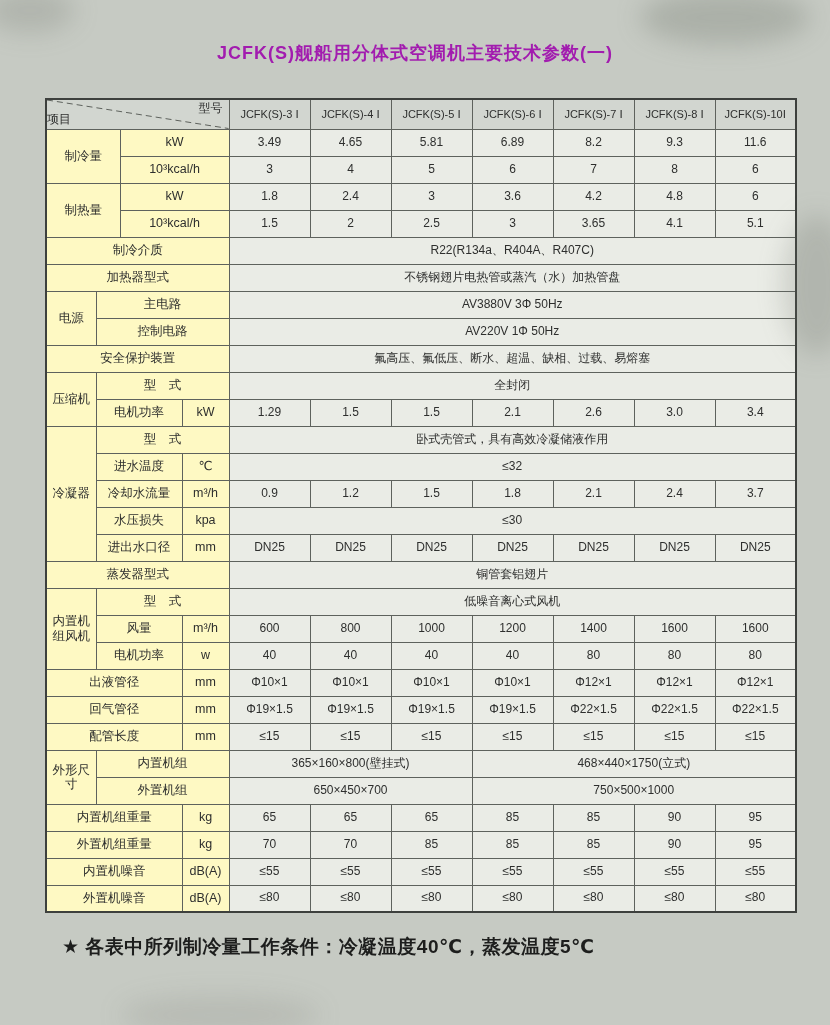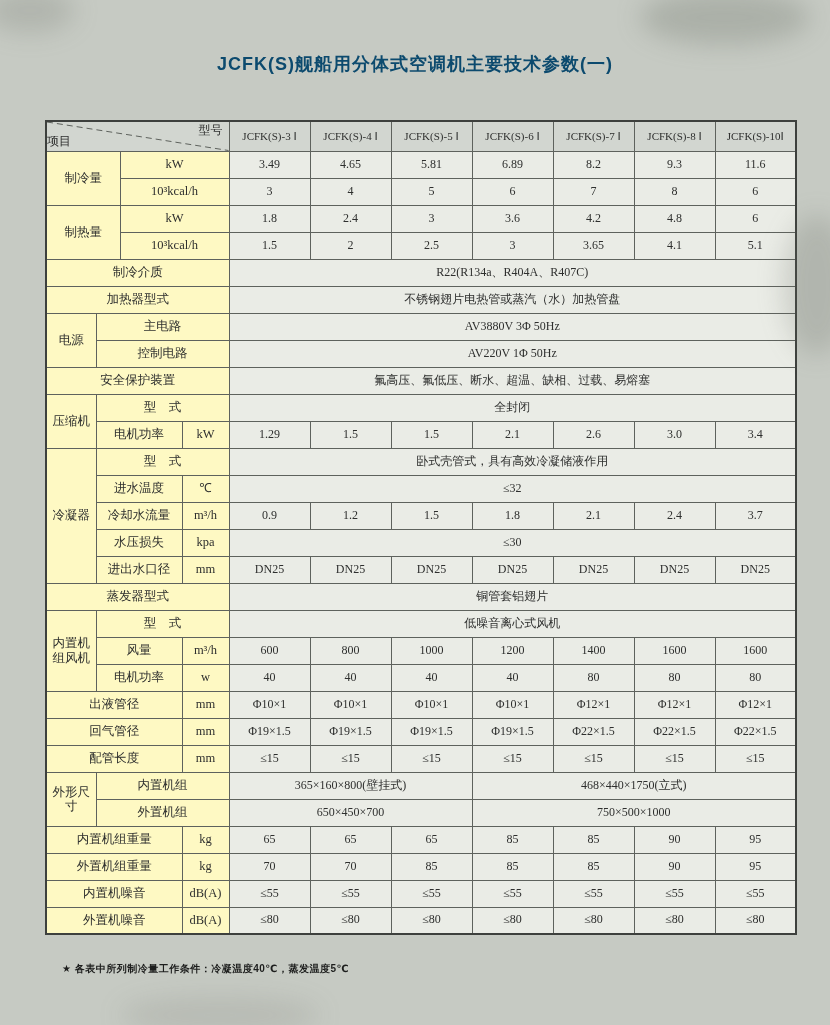--- a/index.html
+++ b/index.html
@@ -11,31 +11,30 @@
     position:relative; overflow:hidden;
     color:#2e2f2e;
   }
   .blob { position:absolute; border-radius:50%; filter:blur(12px); pointer-events:none; }
   .blob.b1 { left:640px; top:-10px; width:170px; height:55px; background:rgba(105,110,102,.28); }
   .blob.b2 { left:782px; top:215px; width:70px; height:140px; background:rgba(105,110,102,.22); }
   .blob.b3 { left:-15px; top:-12px; width:90px; height:45px; background:rgba(105,110,102,.22); }
   .blob.b4 { left:120px; top:995px; width:200px; height:40px; background:rgba(105,110,102,.15); }
 
   h1.title {
-    margin:16px; padding-top:36px; padding-bottom:28px;
+    margin:5px; padding-top:36px; padding-bottom:28px;
     text-align:center;
     font-size:18px; font-weight:bold;
-    color:#0c4a6e; letter-spacing:1px;
+    color:#a21caf; letter-spacing:1px;
   }
   table.spec {
     border-collapse:collapse; table-layout:fixed;
     margin-left:45px; width:750px;
     background:#eaece6;
     border:2px solid #3d403d;
-    font-family:Liberation Serif, serif;
   }
   th, td {
     border:1px solid #5e625d;
     text-align:center; vertical-align:middle;
     padding:0 2px; height:27px;
     font-size:12px; line-height:1.15;
     overflow:hidden;
   }
   th {
     font-weight:normal; font-size:11px;
@@ -45,21 +44,21 @@
   td.lab { background:#fef9c3; font-size:12.5px; }
   td.val { background:#eaece6; font-size:12px; }
   th.corner { position:relative; padding:0; }
   .diag { position:absolute; left:0; top:0; width:100%; height:100%; }
   .diag line { stroke:#5e625d; stroke-width:1; stroke-dasharray:6 4; vector-effect:non-scaling-stroke; }
   .c-model { position:absolute; top:2px; right:6px; font-size:12px; }
   .c-item  { position:absolute; bottom:2px; left:0; font-size:12px;text-align:right; }
 
   .footnotes { margin:20px 0 0 62px; }
   .footnote {
-    font-size:10px; font-weight:bold; color:#1d1e1d;
+    font-size:19px; font-weight:bold; color:#1d1e1d;
     line-height:27px; letter-spacing:0.5px;
   }
 </style>
 </head>
 <body>
 
 <div class="blob b1"></div>
 <div class="blob b2"></div>
 <div class="blob b3"></div>
 <div class="blob b4"></div>

